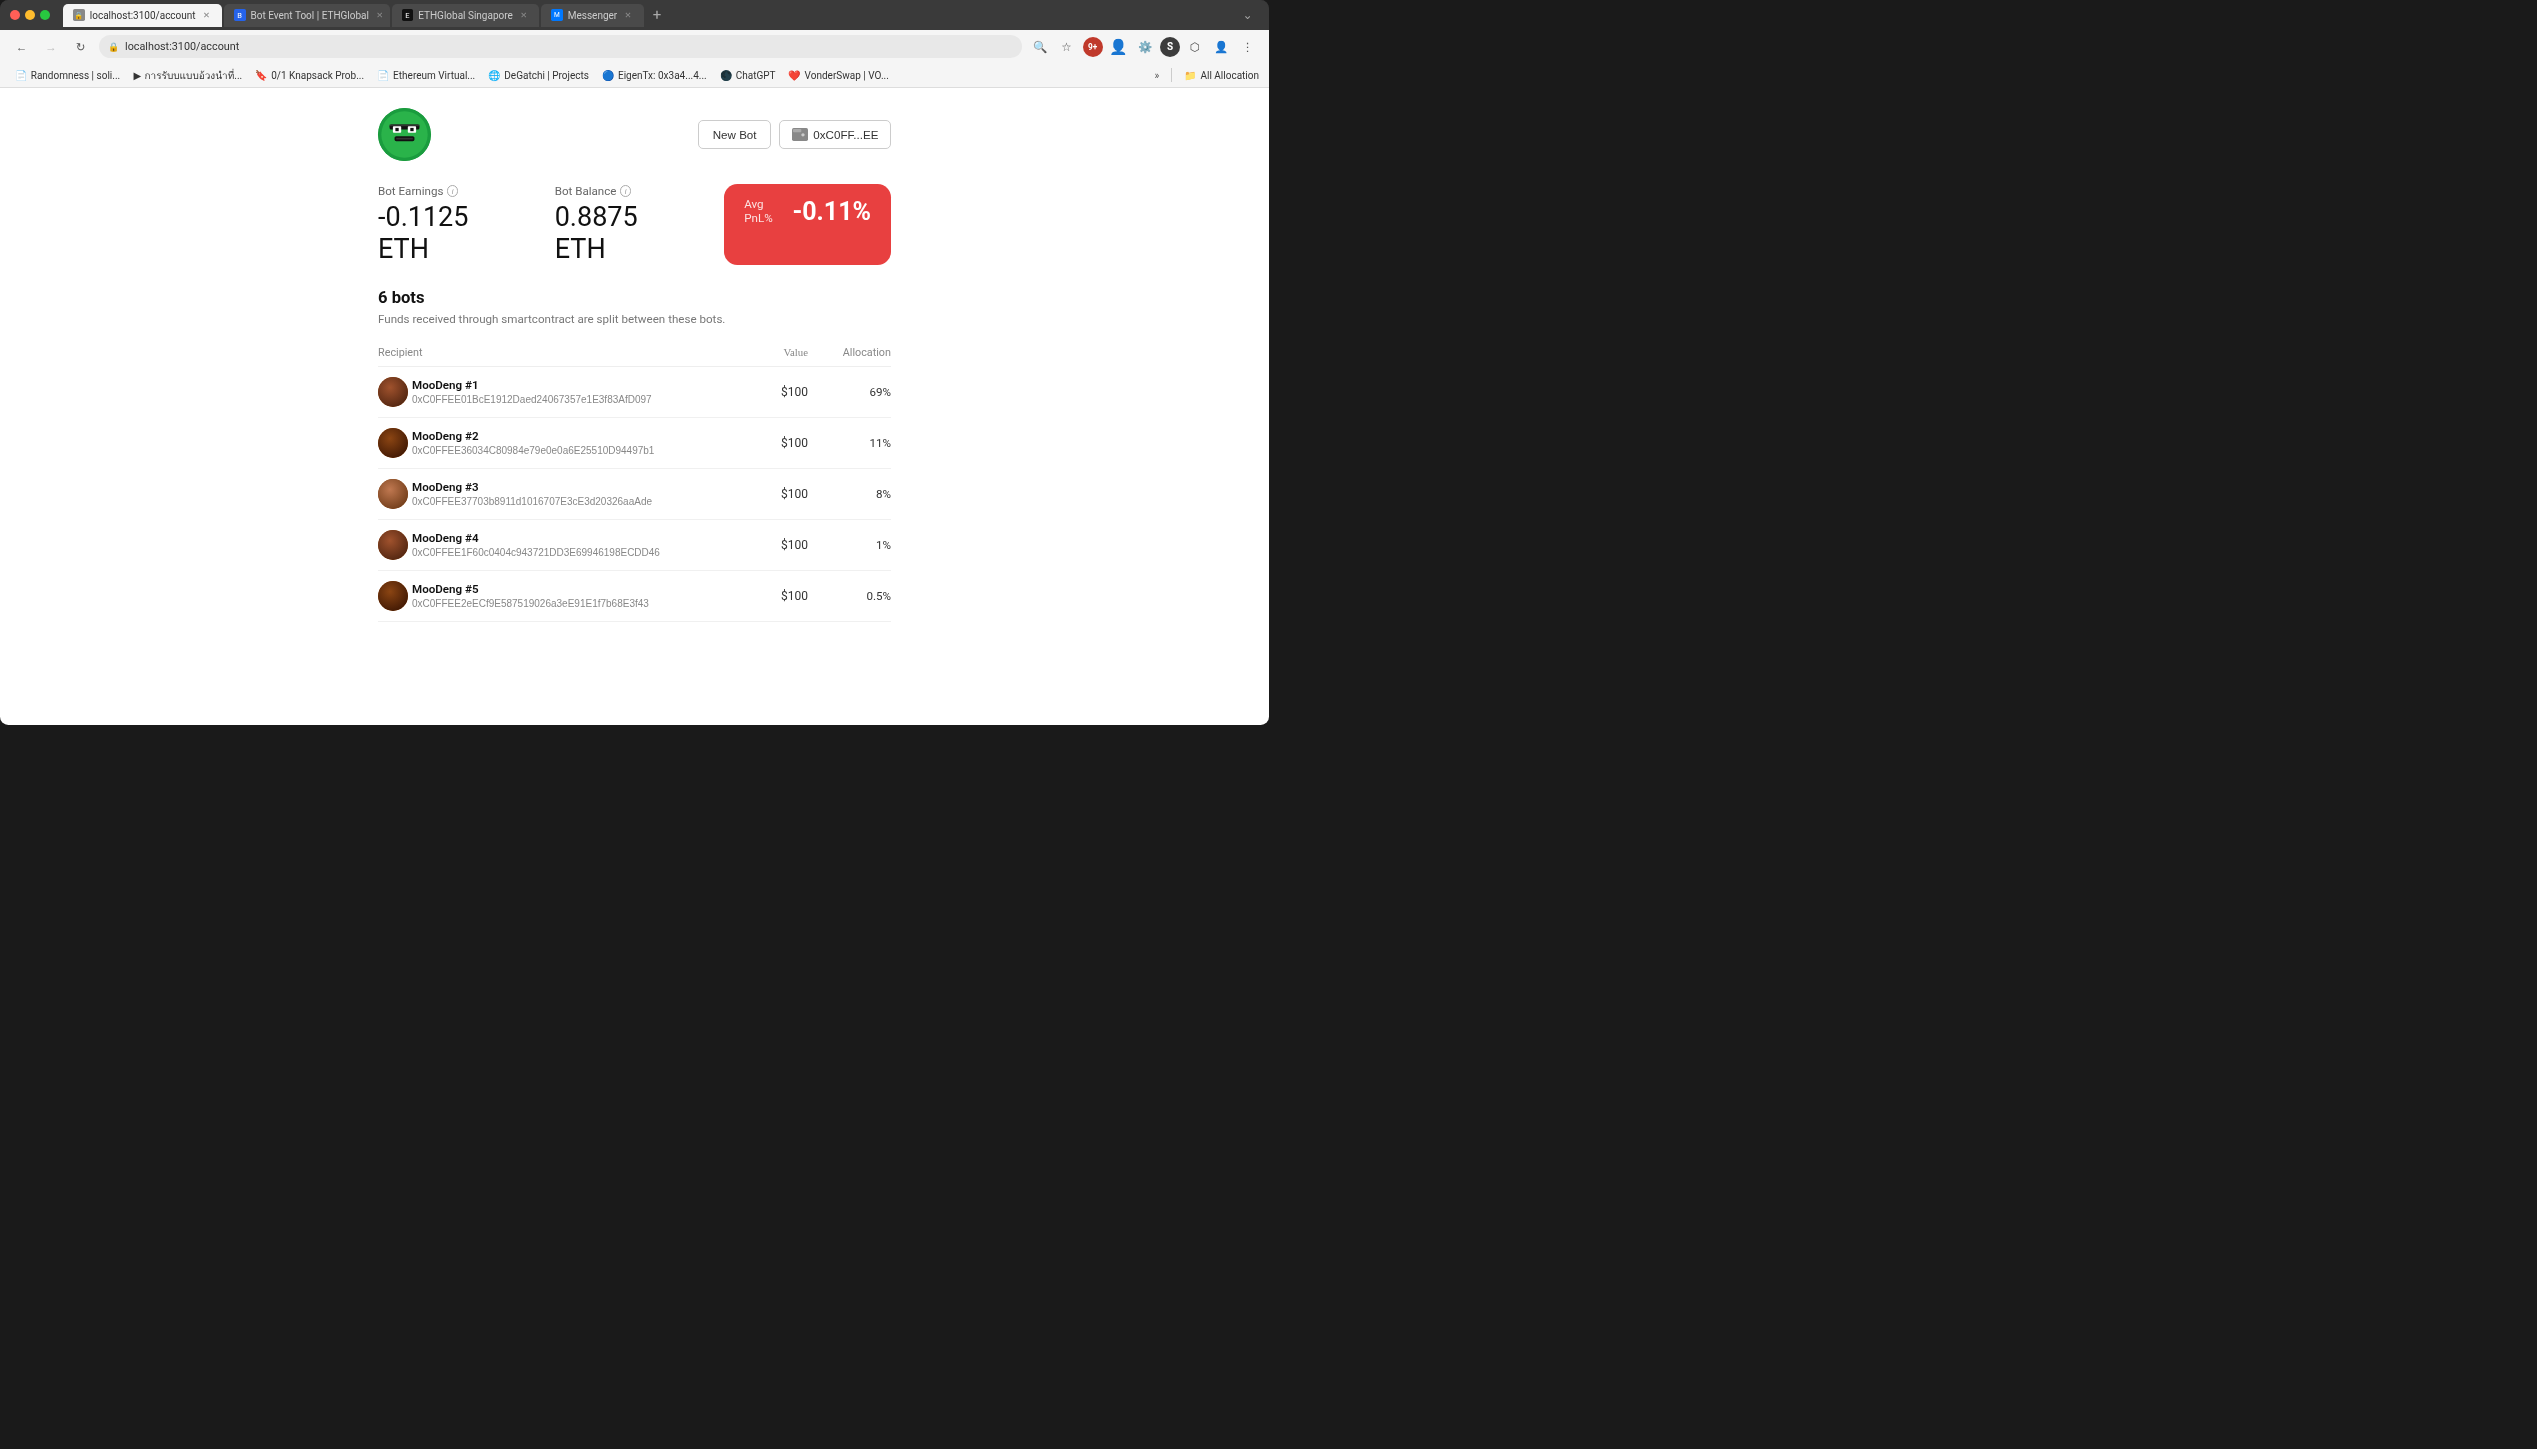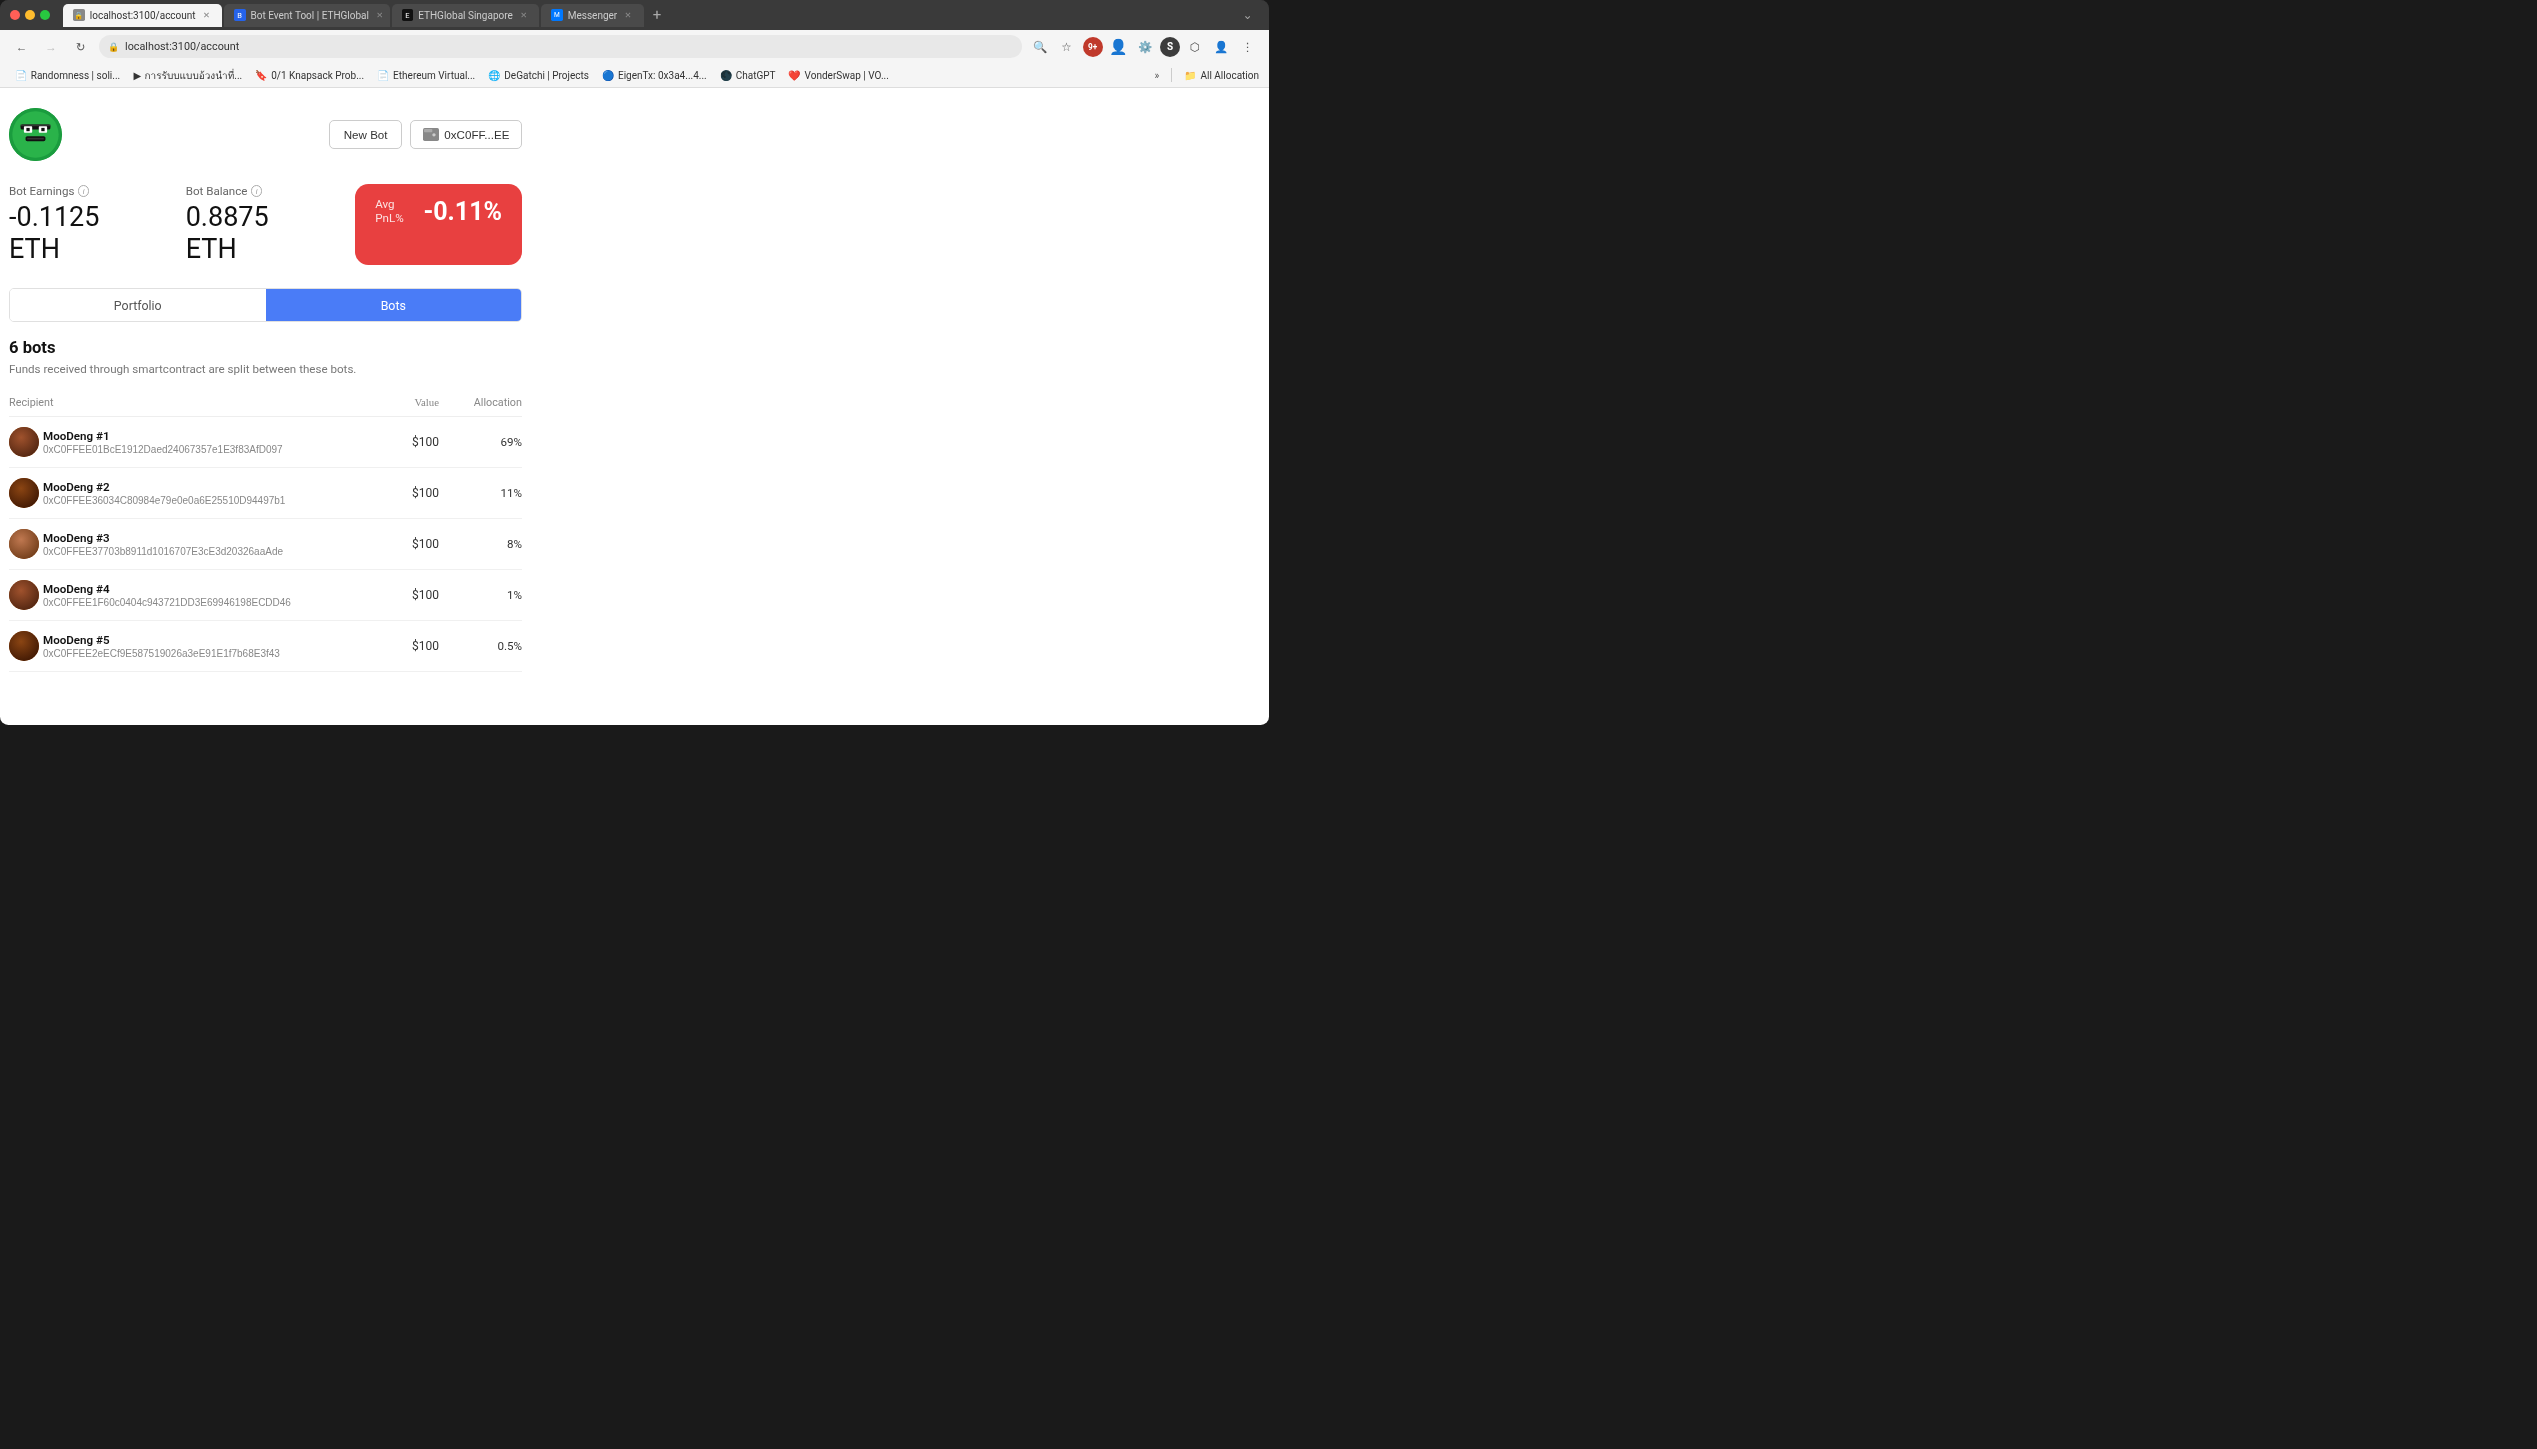--- a/index.html
+++ b/index.html
@@ -227,20 +227,21 @@
       color: #333;
     }
 
     
     .page-content {
       flex: 1;
       background: #ffffff;
       overflow-y: auto;
       display: flex;
       flex-direction: column;
+      align-items: center;
       padding: 20px 9px 33px;
     }
 
     .account-container {
       width: 513px;
     }
 
     .account-header {
       display: flex;
       align-items: center;
@@ -636,24 +637,20 @@
             <div class="info-icon">i</div>
           </div>
           <div class="stat-value">0.8875 ETH</div>
         </div>
         <div class="avg-pnl-card">
           <div class="avg-pnl-label">Avg PnL%</div>
           <div class="avg-pnl-value">-0.11%</div>
         </div>
       </div>
 
-      <div class="tab-nav">
-        <div class="tab-nav-item">Portfolio</div>
-        <div class="tab-nav-item active">Bots</div>
-      </div>
 
       <div class="bots-section">
         <div class="bots-count">6 bots</div>
         <div class="bots-description">Funds received through smartcontract are split between these bots.</div>
 
         <div class="bots-table">
           <div class="table-header">
             <div class="col-recipient">Recipient</div>
             <div class="col-value">Value</div>
             <div class="col-allocation">Allocation</div>

